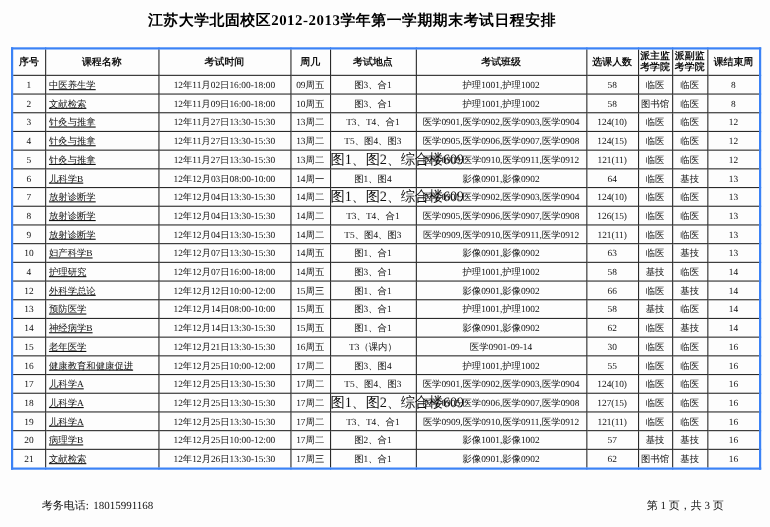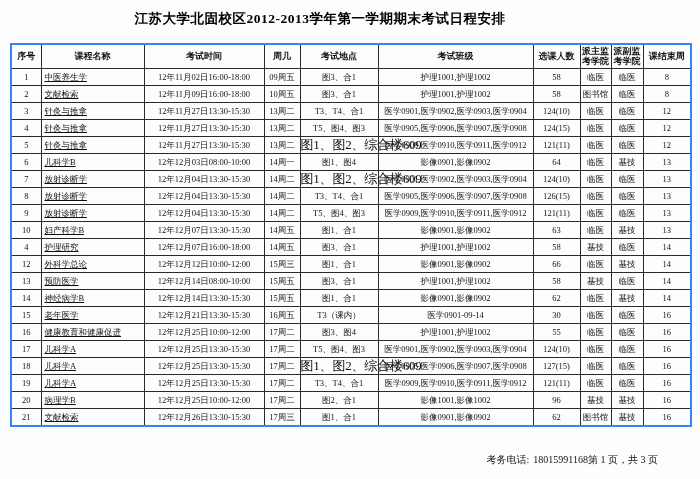--- a/index.html
+++ b/index.html
@@ -38,21 +38,21 @@
   }
   .schedule td.col1 { text-align:left; padding-left:3px;text-decoration:underline; }
   .schedule td.shrink { font-size:13px; letter-spacing:-0.2px; }
   col.col0 { width:30px; }  col.col1 { width:103px; }
   col.col2 { width:120px; } col.col3 { width:36px; }
   col.col4 { width:78px; }  col.col5 { width:155px; }
   col.col6 { width:47px; }  col.col7 { width:31px; }
   col.col8 { width:32px; }  col.col9 { width:48px; }
   .footer {
     position:absolute; top:453px; left:0; width:700px;
-    display:flex; justify-content:flex-end;
+    display:flex; justify-content:space-between;
     padding:0 42px 0 38px;
     font-size:10px; color:#111;
   }
   .footer .phone-number { margin-left:4px; }
 </style>
 </head>
 <body>
 
 <div class="title">江苏大学北固校区2012-2013学年第一学期期末考试日程安排</div>
 
@@ -312,21 +312,21 @@
         <td class="col8">临医</td>
         <td class="col9">16</td>
       </tr>
       <tr>
         <td class="col0">20</td>
         <td class="col1">病理学B</td>
         <td class="col2">12年12月25日10:00-12:00</td>
         <td class="col3">17周二</td>
         <td class="col4">图2、合1</td>
         <td class="col5">影像1001,影像1002</td>
-        <td class="col6">96</td>
+        <td class="col6">57</td>
         <td class="col7">基技</td>
         <td class="col8">基技</td>
         <td class="col9">16</td>
       </tr>
       <tr>
         <td class="col0">21</td>
         <td class="col1">文献检索</td>
         <td class="col2">12年12月26日13:30-15:30</td>
         <td class="col3">17周三</td>
         <td class="col4">图1、合1</td>

